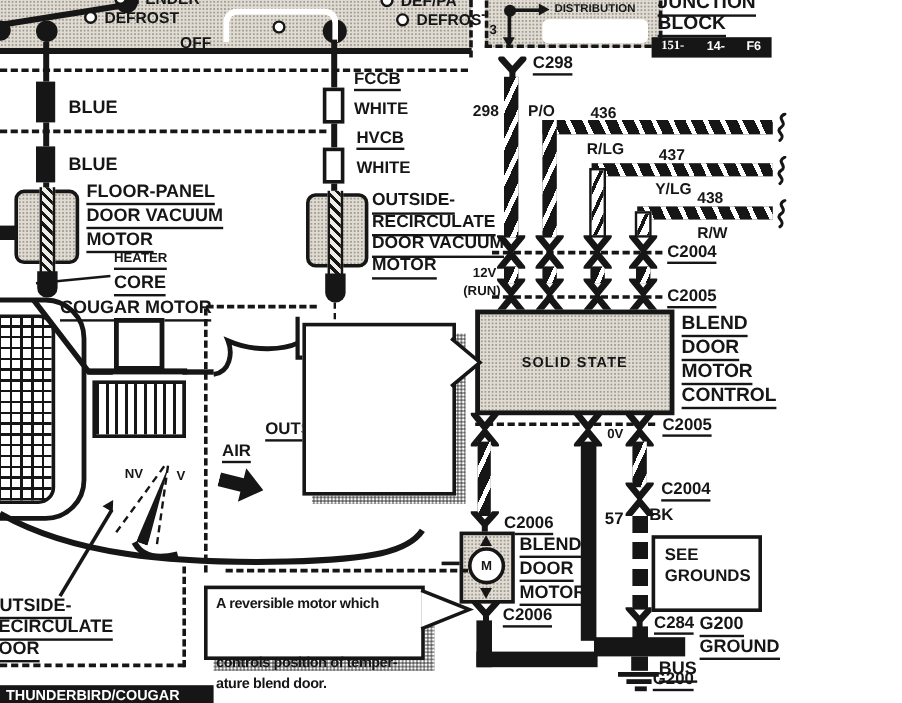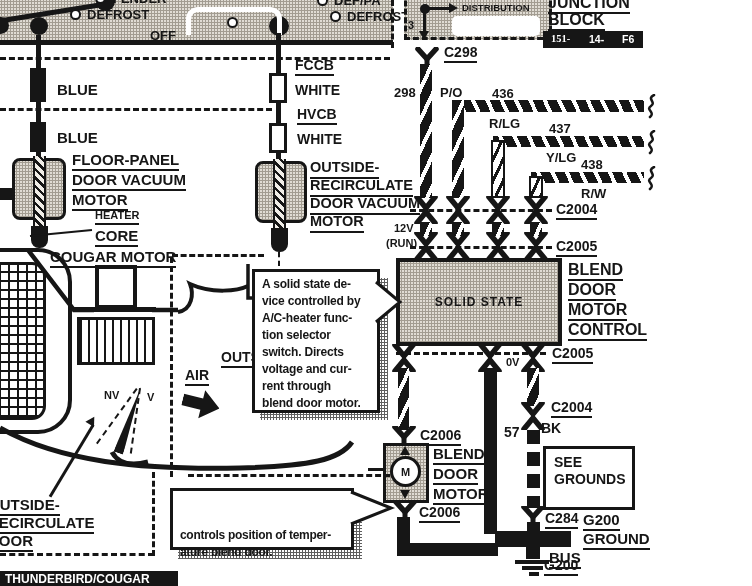--- a/index.html
+++ b/index.html
@@ -306,34 +306,25 @@
   <div class="abs dv" style="left:152px;top:472px;height:84px;"></div>
   <div class="abs dh" style="left:0;top:553px;width:154px;"></div>
   <div class="abs ink" style="left:0;top:571px;width:178px;height:15px;"></div>
   <div class="abs b" style="left:5px;top:572px;font-size:12px;color:#fff;">THUNDERBIRD/COUGAR</div>
 
   <div class="abs shadowstip" style="left:260px;top:278px;width:128px;height:142px;"></div>
   <div class="abs callout" style="left:252px;top:269px;width:128px;height:144px;"></div>
   <svg class="sym" style="left:374px;top:280px;" width="30" height="46">
     <path d="M2 2 L26 22 L2 42" fill="#fff" stroke="#161616" stroke-width="3"></path>
   </svg>
-  <div class="abs" style="left:262px;top:276px;">
-    <div class="ctext">A solid state de-</div>
-    <div class="ctext">vice controlled by</div>
-    <div class="ctext">A/C-heater func-</div>
-    <div class="ctext">tion selector</div>
-    <div class="ctext">switch. Directs</div>
-    <div class="ctext">voltage and cur-</div>
-    <div class="ctext">rent through</div>
-    <div class="ctext">blend door motor.</div>
-  </div>
 
   <div class="abs shadowstip" style="left:178px;top:497px;width:184px;height:62px;"></div>
   <div class="abs callout" style="left:170px;top:488px;width:184px;height:62px;"></div>
   <svg class="sym" style="left:349px;top:488px;" width="46" height="40">
     <path d="M2 4 L42 20 L2 36" fill="#fff" stroke="#161616" stroke-width="3"></path>
   </svg>
   <div class="abs" style="left:180px;top:495px;">
+    <div class="ctext" style="letter-spacing:-0.3px;">A reversible motor which</div>
     <div class="ctext" style="letter-spacing:-0.3px;margin-top:32px;">controls position of temper-</div>
     <div class="ctext" style="letter-spacing:-0.3px;">ature blend door.</div>
   </div>
 
 </div>
 
 </body></html>

